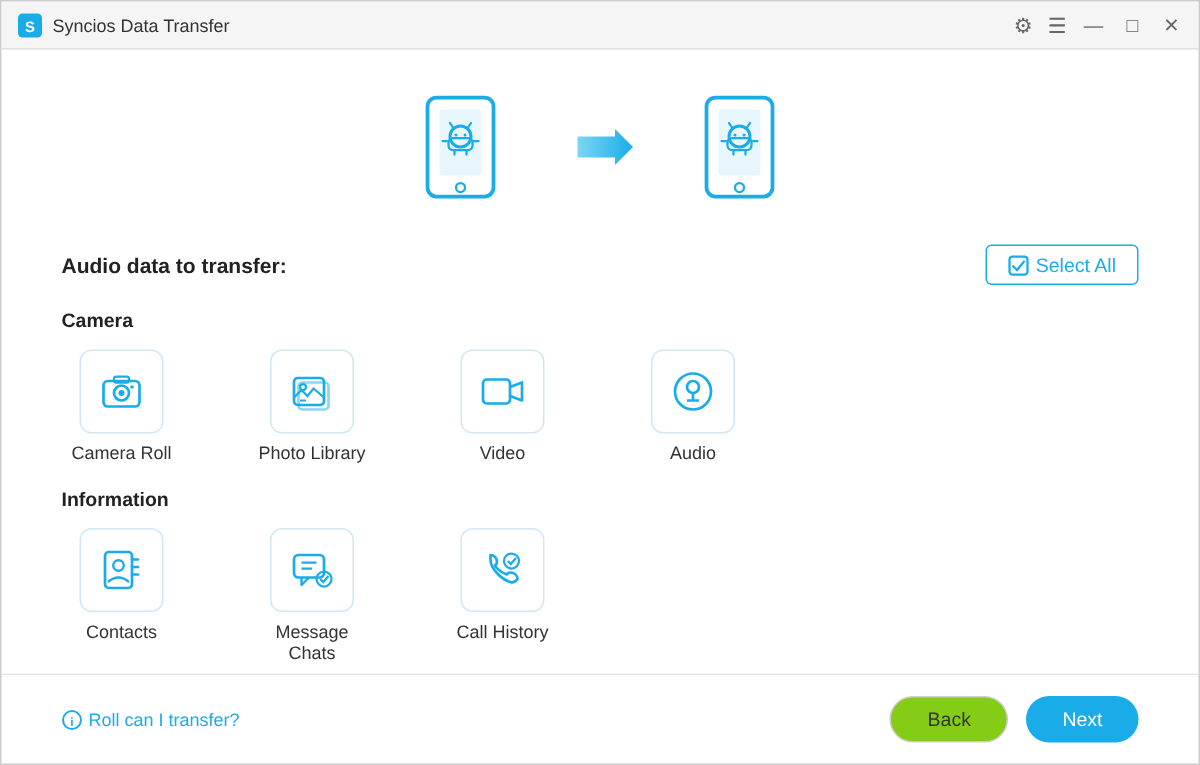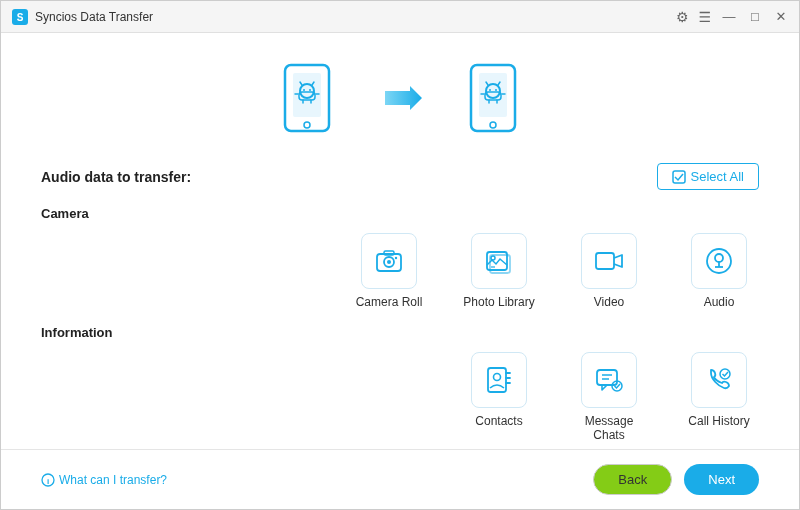--- a/index.html
+++ b/index.html
@@ -116,24 +116,23 @@
     
     .category-label {
       font-size: 13px;
       font-weight: 700;
       color: #222;
       margin-bottom: 12px;
     }
 
     .items-grid {
       display: flex;
-      gap: 30px;
+      gap: 47px;
       margin-bottom: 16px;
       flex-wrap: wrap;
-      justify-content: flex-end;
     }
 
     .data-item {
       display: flex;
       flex-direction: column;
       align-items: center;
       cursor: pointer;
       width: 80px;
     }
     .icon-box {
@@ -385,19 +384,19 @@
   </div>
 
 </div>
 
 <div class="footer">
   <a class="footer-link" href="#">
     <svg width="14" height="14" viewBox="0 0 14 14">
       <circle cx="7" cy="7" r="6" fill="none" stroke="#1aace8" stroke-width="1.3"></circle>
       <text x="7" y="11" text-anchor="middle" fill="#1aace8" font-size="8" font-weight="bold">i</text>
     </svg>
-    <span>What can I transfer?</span>
+    <span>Roll can I transfer?</span>
   </a>
   <div class="footer-buttons">
     <button class="btn-back">Back</button>
     <button class="btn-next">Next</button>
   </div>
 </div>
 
 </body></html>

